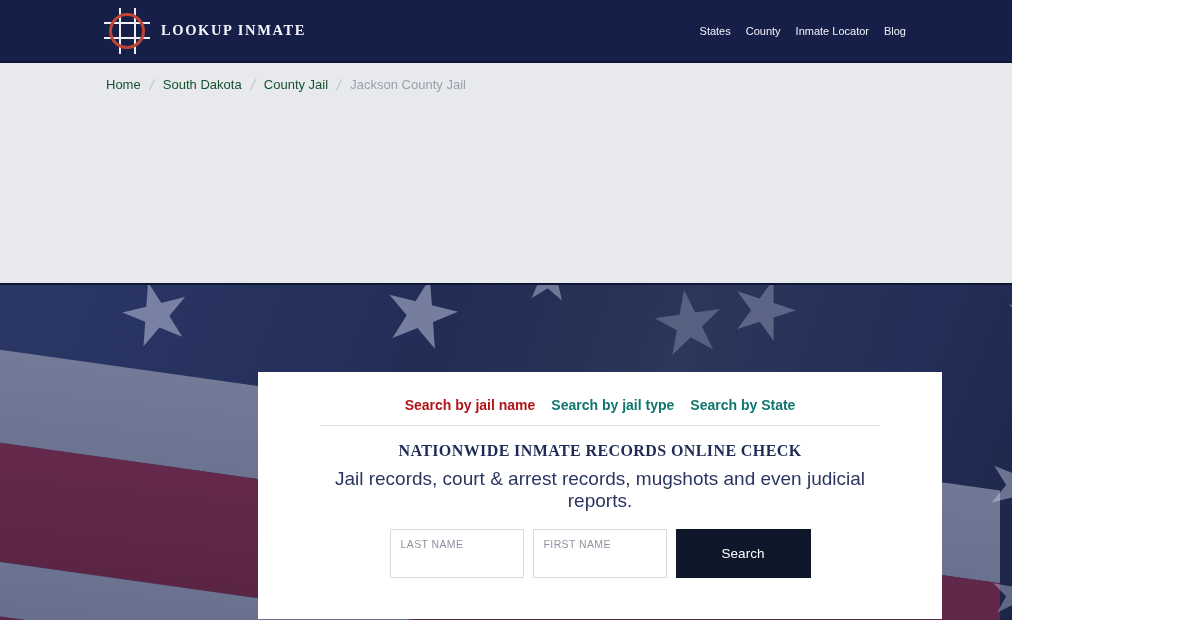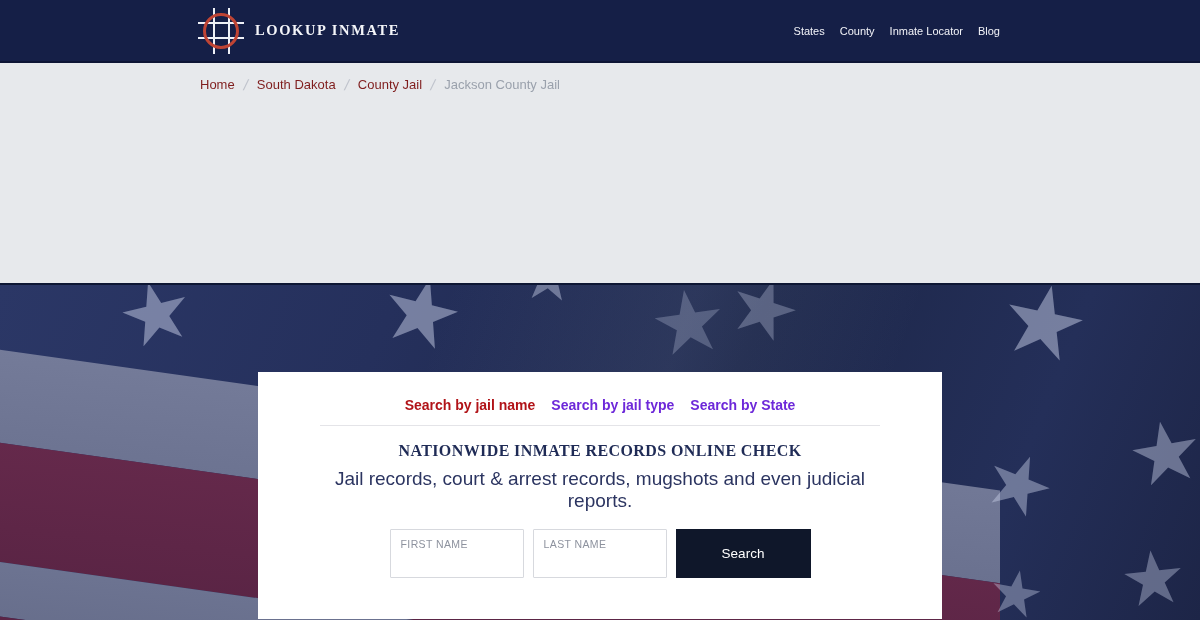--- a/index.html
+++ b/index.html
@@ -1,39 +1,39 @@
 <!DOCTYPE html>
 <html><head>
 <meta charset="utf-8">
 <style>
   * { margin:0; padding:0; box-sizing:border-box; }
   html,body { width:1200px; height:620px; }
   body { font-family:"Liberation Sans", sans-serif; background:#fff; overflow:hidden; }
-  .page { width:1200px; height:620px; overflow:hidden; position:relative; }
+  .page { width:1012px; height:620px; overflow:hidden; position:relative; }
   .container { width:800px; margin:0 auto; }
 
   
   .site-header { height:63px; background:#151f47; border-bottom:2px solid #0d1535; }
   .header-inner { display:flex; align-items:center; justify-content:space-between; height:100%; }
   .logo { display:flex; align-items:center; gap:9px; cursor:pointer; text-decoration:none; }
   .logo-icon { width:46px; height:48px; position:relative; flex:0 0 auto; }
   .logo-ring { position:absolute; left:3px; top:6px; width:36px; height:36px; border:3px solid #bf4434; border-radius:50%; }
   .logo-line { position:absolute; background:#eef0f6; }
   .logo-line.v1 { left:13px; top:1px; width:2px; height:46px; }
   .logo-line.v2 { left:28px; top:1px; width:2px; height:46px; }
   .logo-line.h1 { left:-2px; top:15px; width:46px; height:2px; }
   .logo-line.h2 { left:-2px; top:30px; width:46px; height:2px; }
   .logo-text { color:#f4f5f9; font-family:"Liberation Serif", serif; font-weight:700; font-size:14.5px; letter-spacing:1.6px; }
   .main-nav { display:flex; gap:15px; }
   .main-nav a { color:#f2f3f8; font-size:11px; text-decoration:none; cursor:pointer; }
 
   
   .breadcrumb-zone { height:220px; background:#e7e9ec; }
   .breadcrumb { display:flex; align-items:center; gap:9px; padding-top:13px; font-size:13px; }
-  .breadcrumb a { color:#7f1d1d; text-decoration:none; cursor:pointer; }
+  .breadcrumb a { color:#14532d; text-decoration:none; cursor:pointer; }
   .breadcrumb .sep { color:#bfc3cc; font-size:15px; transform:skewX(-12deg); }
   .breadcrumb .current { color:#9aa1ac; }
 
   
   .hero { position:relative; height:337px; overflow:hidden;
           background:linear-gradient(112deg,#2b3766 0%, #25305c 30%, #1d2749 58%, #242f59 82%, #1d2547 100%);
           border-top:2px solid #0e1734; }
   .fold { position:absolute; left:260px; top:-30px; width:900px; height:280px;
           background:linear-gradient(100deg, rgba(0,0,0,0) 20%, rgba(130,145,185,0.14) 45%, rgba(0,0,0,0) 68%);
           transform:rotate(9deg); }
@@ -43,21 +43,21 @@
   .band.gray1   { height:92px;  background:linear-gradient(178deg,#747b99,#69708e); }
   .band.maroon1 { height:118px; background:linear-gradient(178deg,#65294b,#572343); }
   .band.gray2   { height:54px;  background:linear-gradient(178deg,#6d7492,#636a87); }
   .band.maroon2 { height:220px; background:#5b2546; }
   .flag-star { position:absolute; line-height:1; color:#c7cee6; font-family:"DejaVu Sans", sans-serif; pointer-events:none; }
 
   
   .card { position:absolute; left:258px; top:87px; width:684px; height:247px; background:#ffffff; }
   .card-inner { padding:25px 62px 0; }
   .tabs { display:flex; gap:16px;justify-content:center; }
-  .tab { font-size:14px; font-weight:700; color:#6d28d9; text-decoration:none; cursor:pointer; white-space:nowrap; }
+  .tab { font-size:14px; font-weight:700; color:#0f766e; text-decoration:none; cursor:pointer; white-space:nowrap; }
   .tab.active { color:#b11318; }
   .divider { height:1px; background:#e4e4e8; margin-top:12px; }
   .card-title { margin-top:16px; text-align:center; font-family:"Liberation Serif", serif; font-weight:700;
                 font-size:16px; letter-spacing:0.4px; color:#1f2b56; text-transform:uppercase; white-space:nowrap; }
   .card-subtitle { margin-top:8px; text-align:center; font-size:19px; color:#2c3561; }
   .search-form { margin-top:17px; display:flex; justify-content:center; gap:9px; }
   .field { width:134px; height:49px; border:1px solid #d7d9de; background:#fff; padding:8px 10px 0; border-radius:1px; }
   .field-label { display:block; font-size:10.5px; color:#8d929e; letter-spacing:0.4px; }
   .field input { width:100%; border:none; outline:none; background:transparent; font-size:13px; color:#2e3340; padding-top:3px; font-family:"Liberation Sans", sans-serif; }
   .field.select { position:relative; cursor:pointer; }
@@ -131,26 +131,26 @@
         <div class="tabs">
           <a class="tab active">Search by jail name</a>
           <a class="tab">Search by jail type</a>
           <a class="tab">Search by State</a>
         </div>
         <div class="divider"></div>
         <h1 class="card-title">Nationwide Inmate Records Online Check</h1>
         <p class="card-subtitle">Jail records, court &amp; arrest records, mugshots and even judicial reports.</p>
         <form class="search-form">
           <label class="field">
+            <span class="field-label">LAST NAME</span>
+            <input type="text" aria-label="LAST NAME" style="">
+          </label>
+          <label class="field">
             <span class="field-label">FIRST NAME</span>
             <input type="text" aria-label="FIRST NAME" style="">
-          </label>
-          <label class="field">
-            <span class="field-label">LAST NAME</span>
-            <input type="text" aria-label="LAST NAME" style="">
           </label>
           <button type="button" class="search-btn">Search</button>
         </form>
       </div>
     </div>
   </section>
 
 </div>
 
 </body></html>

